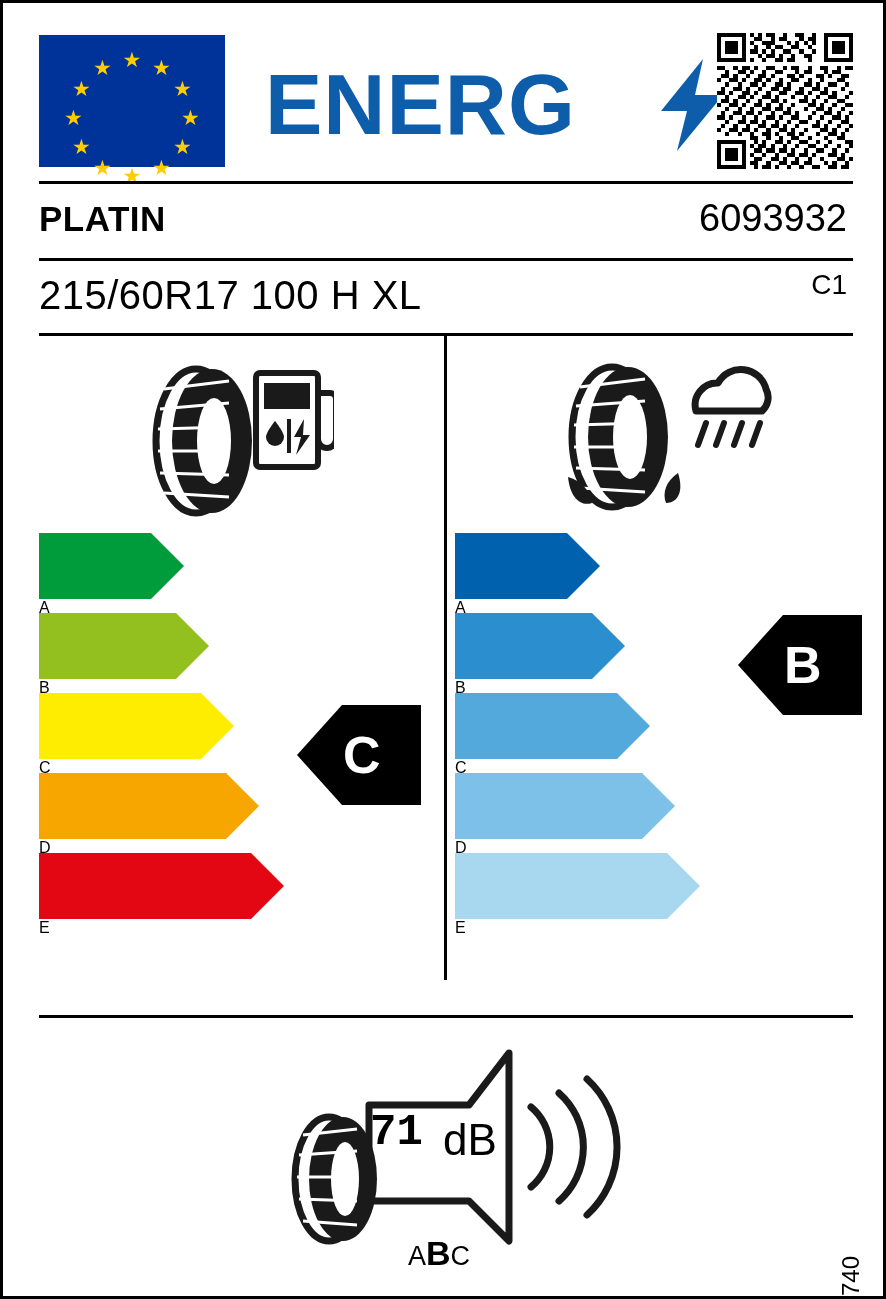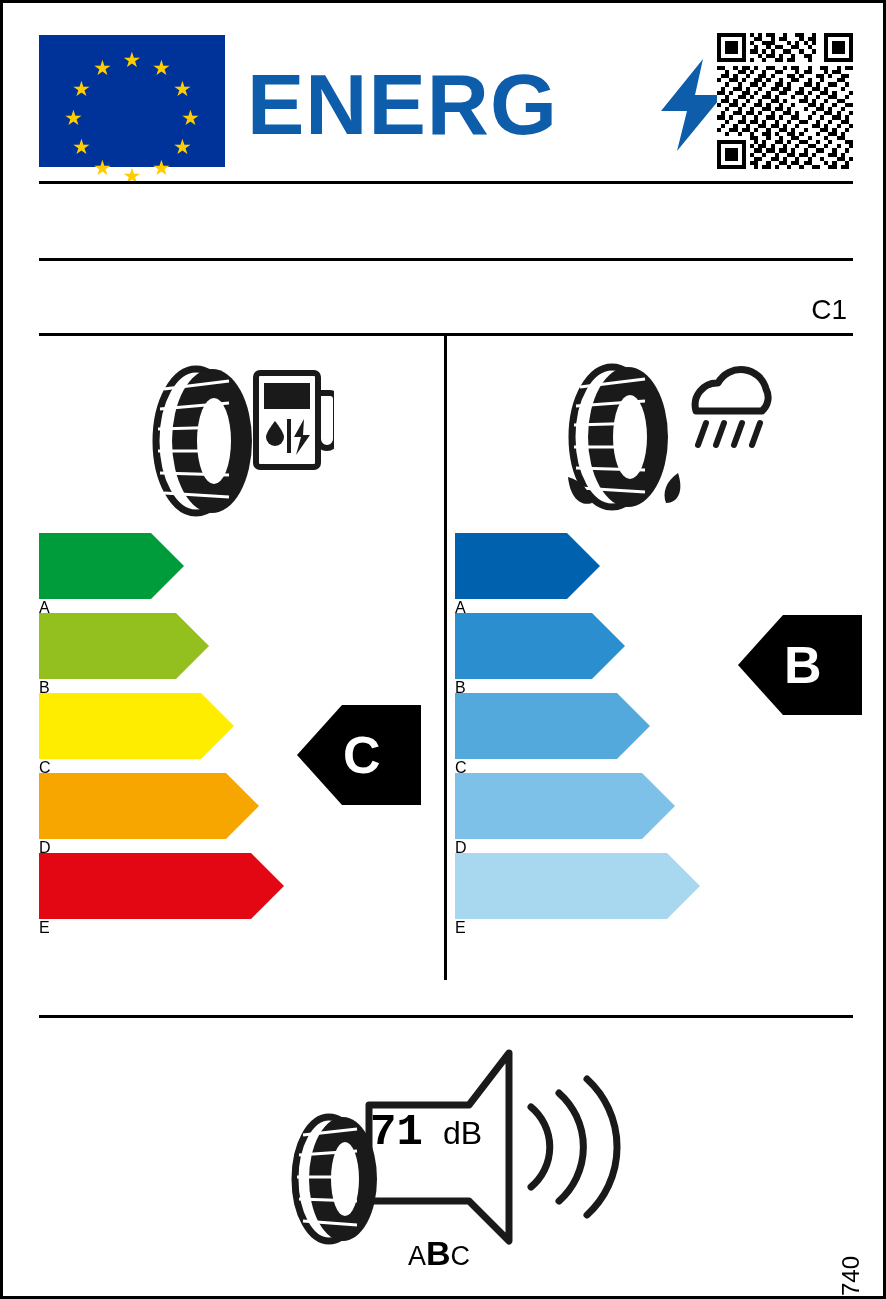--- a/index.html
+++ b/index.html
@@ -41,21 +41,21 @@
     position: absolute;
     color: #FFCC00;
     font-size: 21px;
     line-height: 21px;
     width: 21px;
     height: 21px;
     text-align: center;
   }
   .energy-word {
     position: absolute;
-    left: 208px;
+    left: 226px;
     top: 28px;
     font-size: 86px;
     font-weight: bold;
     letter-spacing: 1px;
     color: #0d5dab;
     line-height: 86px;
   }
   .bolt {
     position: absolute;
     left: 618px;
@@ -97,21 +97,21 @@
   .size {
     position: absolute;
     left: 36px;
     top: 270px;
     font-size: 40px;
     letter-spacing: 0.5px;
   }
   .classcode {
     position: absolute;
     right: 36px;
-    top: 291px;
+    top: 266px;
     font-size: 28px;
   }
 
   
   .divider-v {
     position: absolute;
     left: 441px;
     top: 332px;
     width: 3px;
     height: 645px;
@@ -176,21 +176,21 @@
     left: 367px;
     top: 1104px;
     font-size: 44px;
     font-weight: bold;
     font-family: Liberation Mono, monospace;
   }
   .db-unit {
     position: absolute;
     left: 440px;
     top: 1112px;
-    font-size: 32px;
+    font-size: 44px;
   }
   .noise-classes {
     position: absolute;
     left: 405px;
     top: 1225px;
     font-size: 27px;
     margin-top: 6px;
   }
   .noise-classes .sel {
     font-size: 34px;
@@ -528,21 +528,24 @@
           <rect x="17" y="32" width="1" height="1"></rect>
           <rect x="20" y="32" width="1" height="1"></rect>
           <rect x="23" y="32" width="2" height="1"></rect>
           <rect x="27" y="32" width="2" height="1"></rect>
           <rect x="30" y="32" width="2" height="1"></rect>
       </g>
     </svg>
   </div>
 
   <div class="rule" style="top:178px;"></div>
+  <div class="brand">PLATIN</div>
+  <div class="article">6093932</div>
   <div class="rule" style="top:255px;"></div>
+  <div class="size">215/60R17 100 H XL</div>
   <div class="classcode">C1</div>
   <div class="rule" style="top:330px;"></div>
 
   <div class="divider-v"></div>
 
   <div class="panel left">
 
     <svg class="pictogram fuel" viewBox="0 0 200 160">
       <g>
         <ellipse cx="62" cy="82" rx="40" ry="72" fill="none" stroke="#1a1a1a" stroke-width="7"></ellipse>

